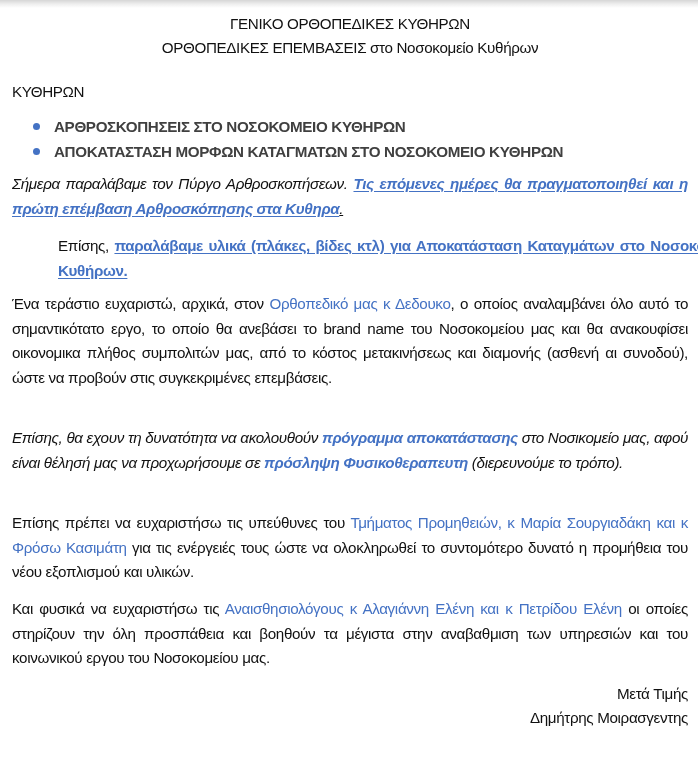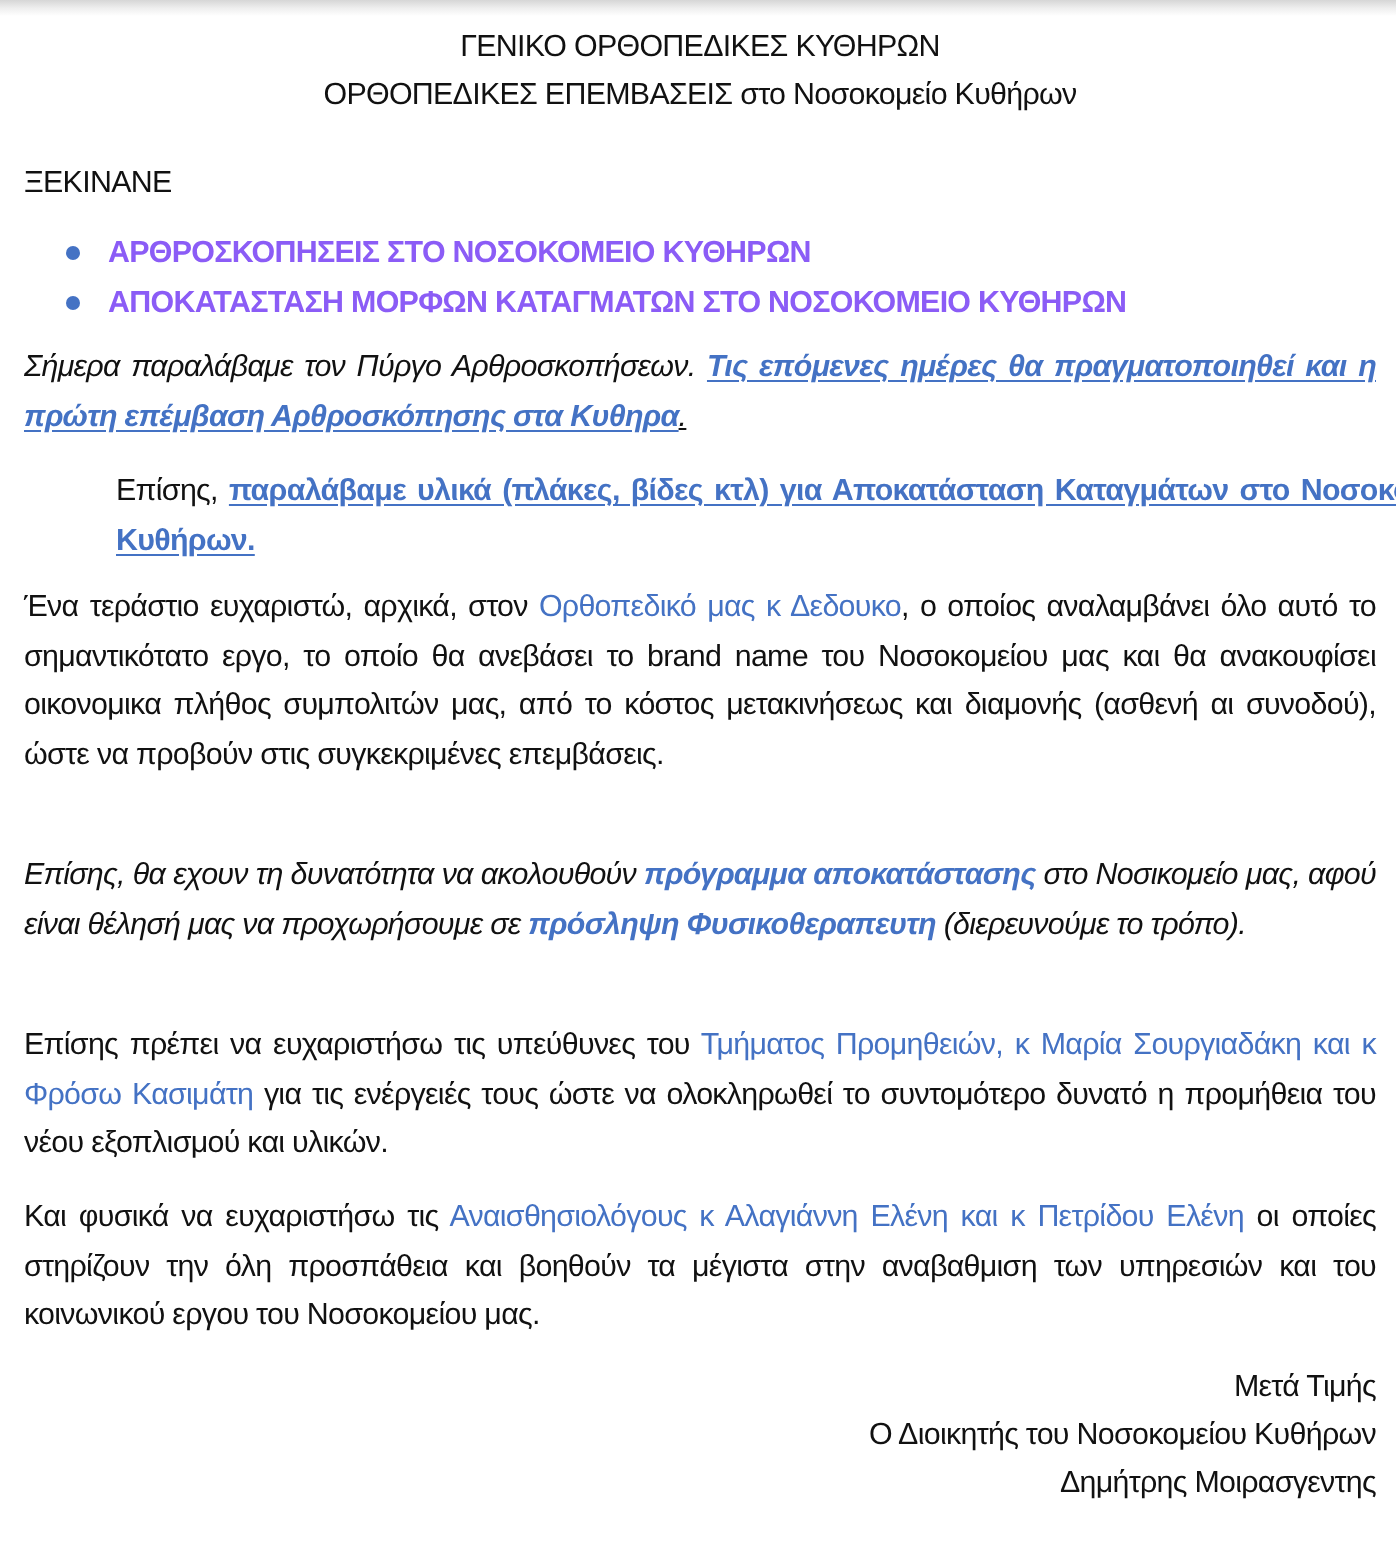--- a/index.html
+++ b/index.html
@@ -52,21 +52,21 @@
       left: 0; top: 114px;
       margin: 0;
       padding: 0;
       list-style: none;
     }
     .bullets li {
       position: relative;
       padding-left: 42px;
       height: 25px;
       line-height: 25px;
-      color: #8b5cf6;
+      color: #404040;
       font-weight: bold;
     }
     .bullets li .dot {
       position: absolute;
       left: 21px;
       top: 9px;
       width: 7px;
       height: 7px;
       border-radius: 50%;
       background: #4472c4;
@@ -101,21 +101,21 @@
   </style>
 </head>
 <body>
 
 <div class="top-shade"></div>
 
 <div class="doc">
   <div class="title1">ΓΕΝΙΚΟ ΟΡΘΟΠΕΔΙΚΕΣ ΚΥΘΗΡΩΝ</div>
   <div class="title2">ΟΡΘΟΠΕΔΙΚΕΣ ΕΠΕΜΒΑΣΕΙΣ στο Νοσοκομείο Κυθήρων</div>
 
-  <div class="start">ΞΕΚΙΝΑΝΕ</div>
+  <div class="start">ΚΥΘΗΡΩΝ</div>
 
   <ul class="bullets">
     <li>
       <span class="dot"></span>
       <span>ΑΡΘΡΟΣΚΟΠΗΣΕΙΣ ΣΤΟ ΝΟΣΟΚΟΜΕΙΟ ΚΥΘΗΡΩΝ</span>
     </li>
     <li>
       <span class="dot"></span>
       <span>ΑΠΟΚΑΤΑΣΤΑΣΗ ΜΟΡΦΩΝ ΚΑΤΑΓΜΑΤΩΝ ΣΤΟ ΝΟΣΟΚΟΜΕΙΟ ΚΥΘΗΡΩΝ</span>
     </li>
@@ -128,16 +128,15 @@
   <div class="para p3"><span>Ένα τεράστιο ευχαριστώ, αρχικά, στον </span><span class="blue">Ορθοπεδικό μας κ Δεδουκο</span><span>, ο οποίος αναλαμβάνει όλο αυτό το σημαντικότατο εργο, το οποίο θα ανεβάσει το brand name του Νοσοκομείου μας και θα ανακουφίσει οικονομικα πλήθος συμπολιτών μας, από το κόστος μετακινήσεως και διαμονής (ασθενή αι συνοδού), ώστε να προβούν στις συγκεκριμένες επεμβάσεις.</span></div>
 
   <div class="para p4"><span>Επίσης, θα εχουν τη δυνατότητα να ακολουθούν </span><span class="blue bold">πρόγραμμα αποκατάστασης</span><span> στο Νοσικομείο μας, αφού είναι θέλησή μας να προχωρήσουμε σε </span><span class="blue bold">πρόσληψη Φυσικοθεραπευτη</span><span> (διερευνούμε το τρόπο).</span></div>
 
   <div class="para p5"><span>Επίσης πρέπει να ευχαριστήσω τις υπεύθυνες του </span><span class="blue">Τμήματος Προμηθειών, κ Μαρία Σουργιαδάκη και κ Φρόσω Κασιμάτη</span><span> για τις ενέργειές τους ώστε να ολοκληρωθεί το συντομότερο δυνατό η προμήθεια του νέου εξοπλισμού και υλικών.</span></div>
 
   <div class="para p6"><span>Και φυσικά να ευχαριστήσω τις </span><span class="blue">Αναισθησιολόγους κ Αλαγιάννη Ελένη και κ Πετρίδου Ελένη</span><span> οι οποίες στηρίζουν την όλη προσπάθεια και βοηθούν τα μέγιστα στην αναβαθμιση των υπηρεσιών και του κοινωνικού εργου του Νοσοκομείου μας.</span></div>
 
   <div class="sign">
     <div>Μετά Τιμής</div>
-    <div>Ο Διοικητής του Νοσοκομείου Κυθήρων</div>
     <div>Δημήτρης Μοιρασγεντης</div>
   </div>
 </div>
 
 </body></html>

